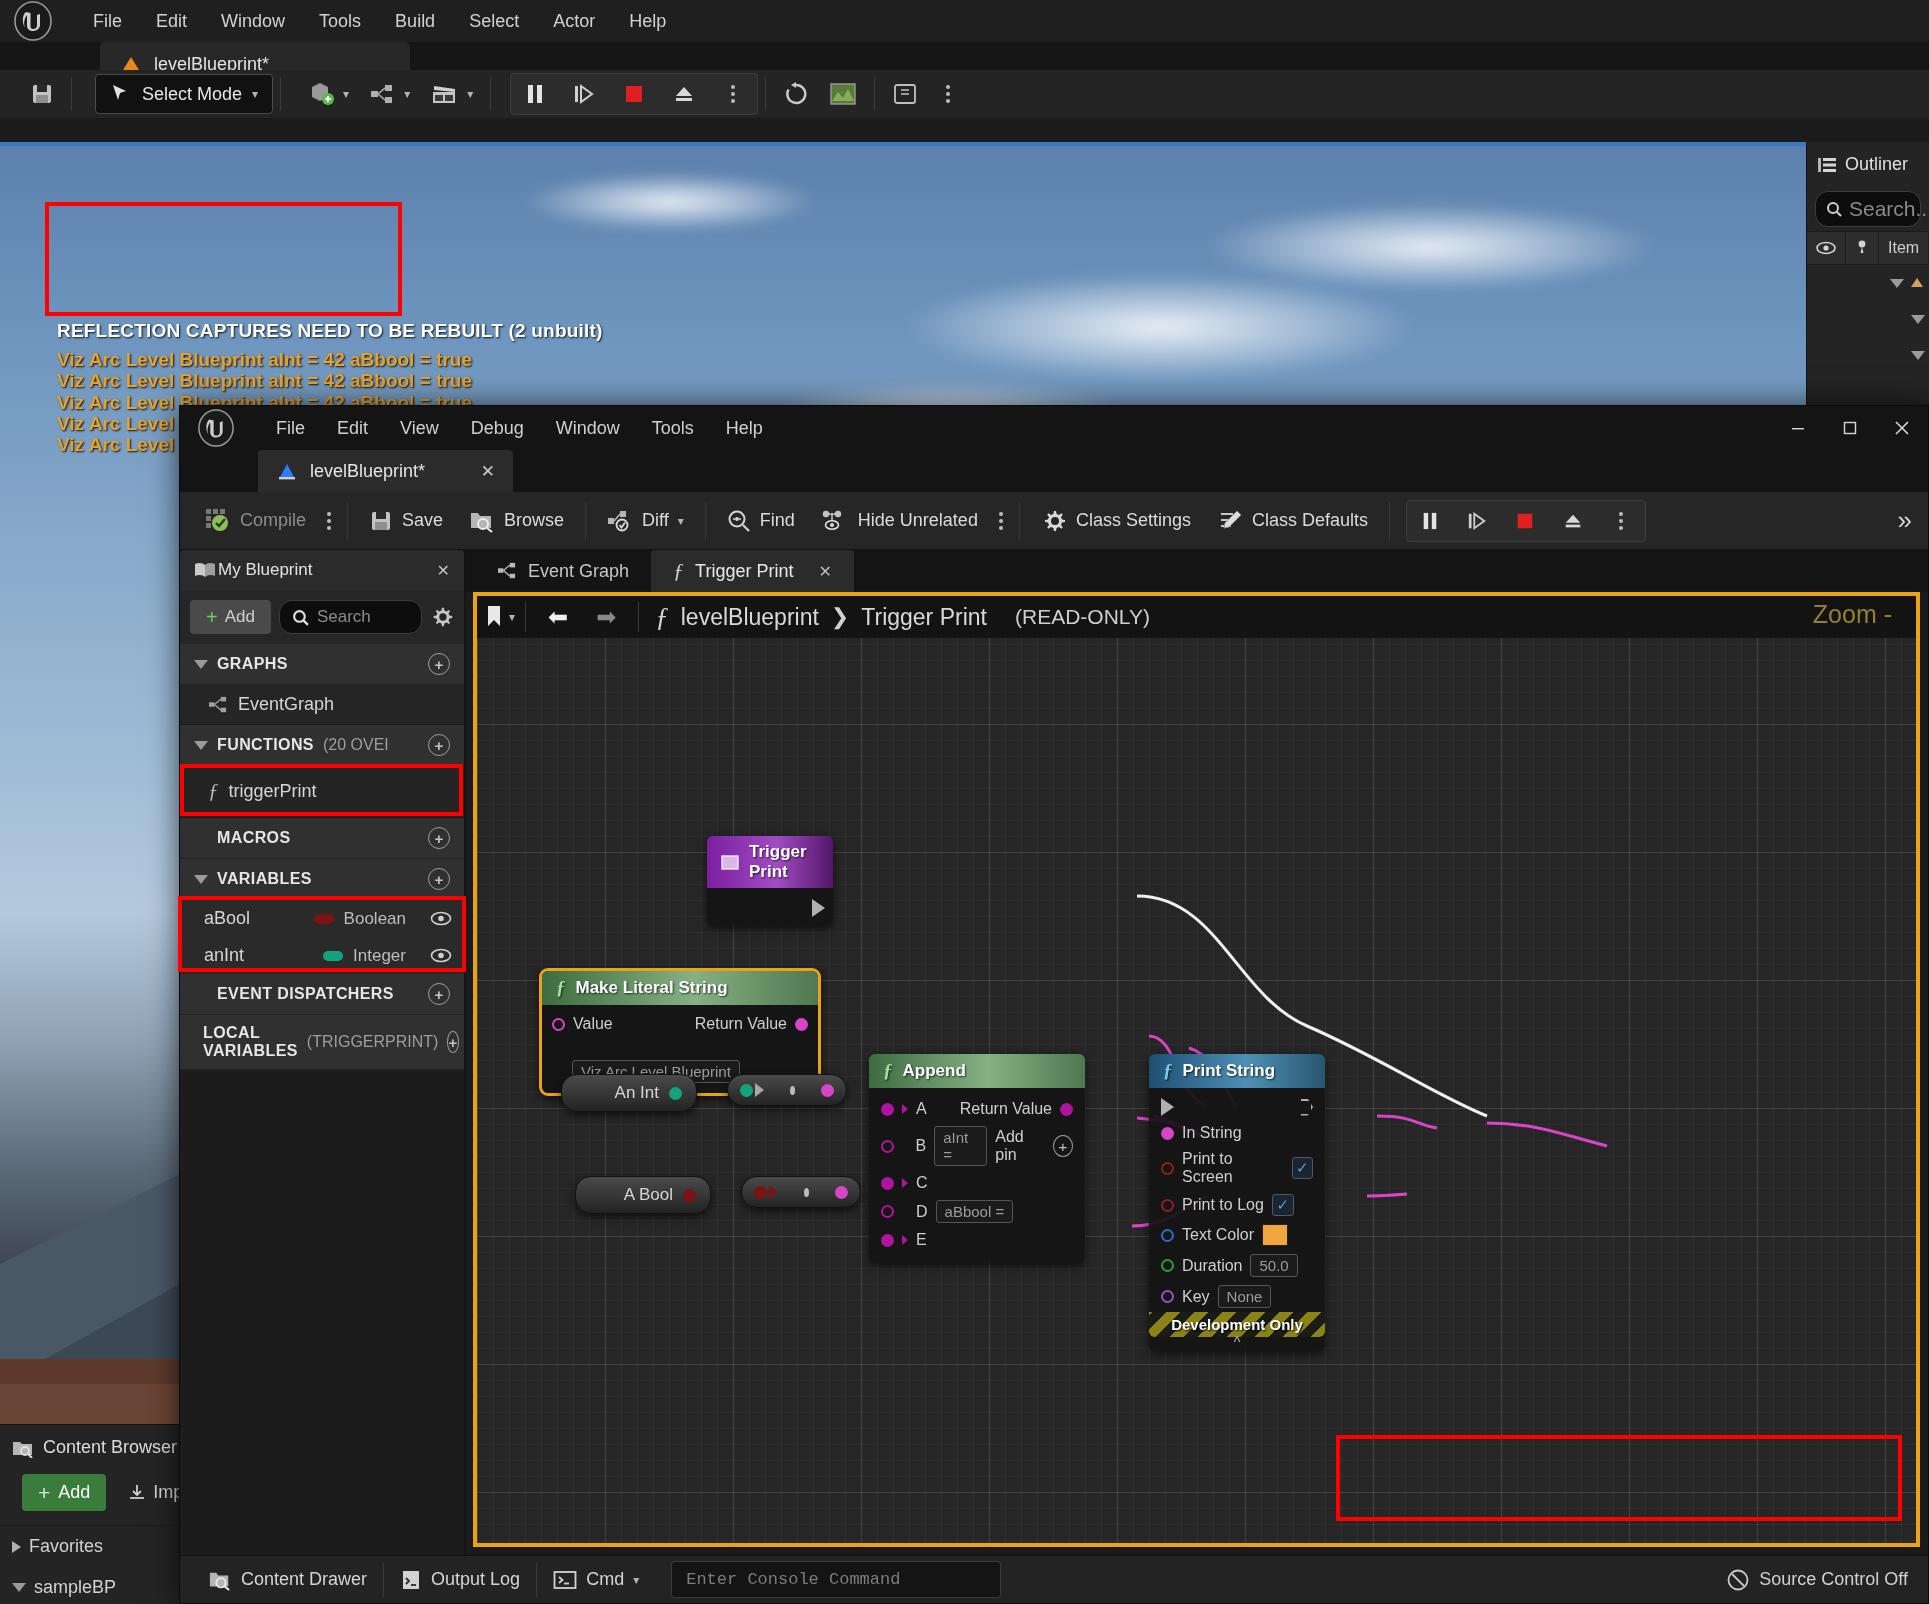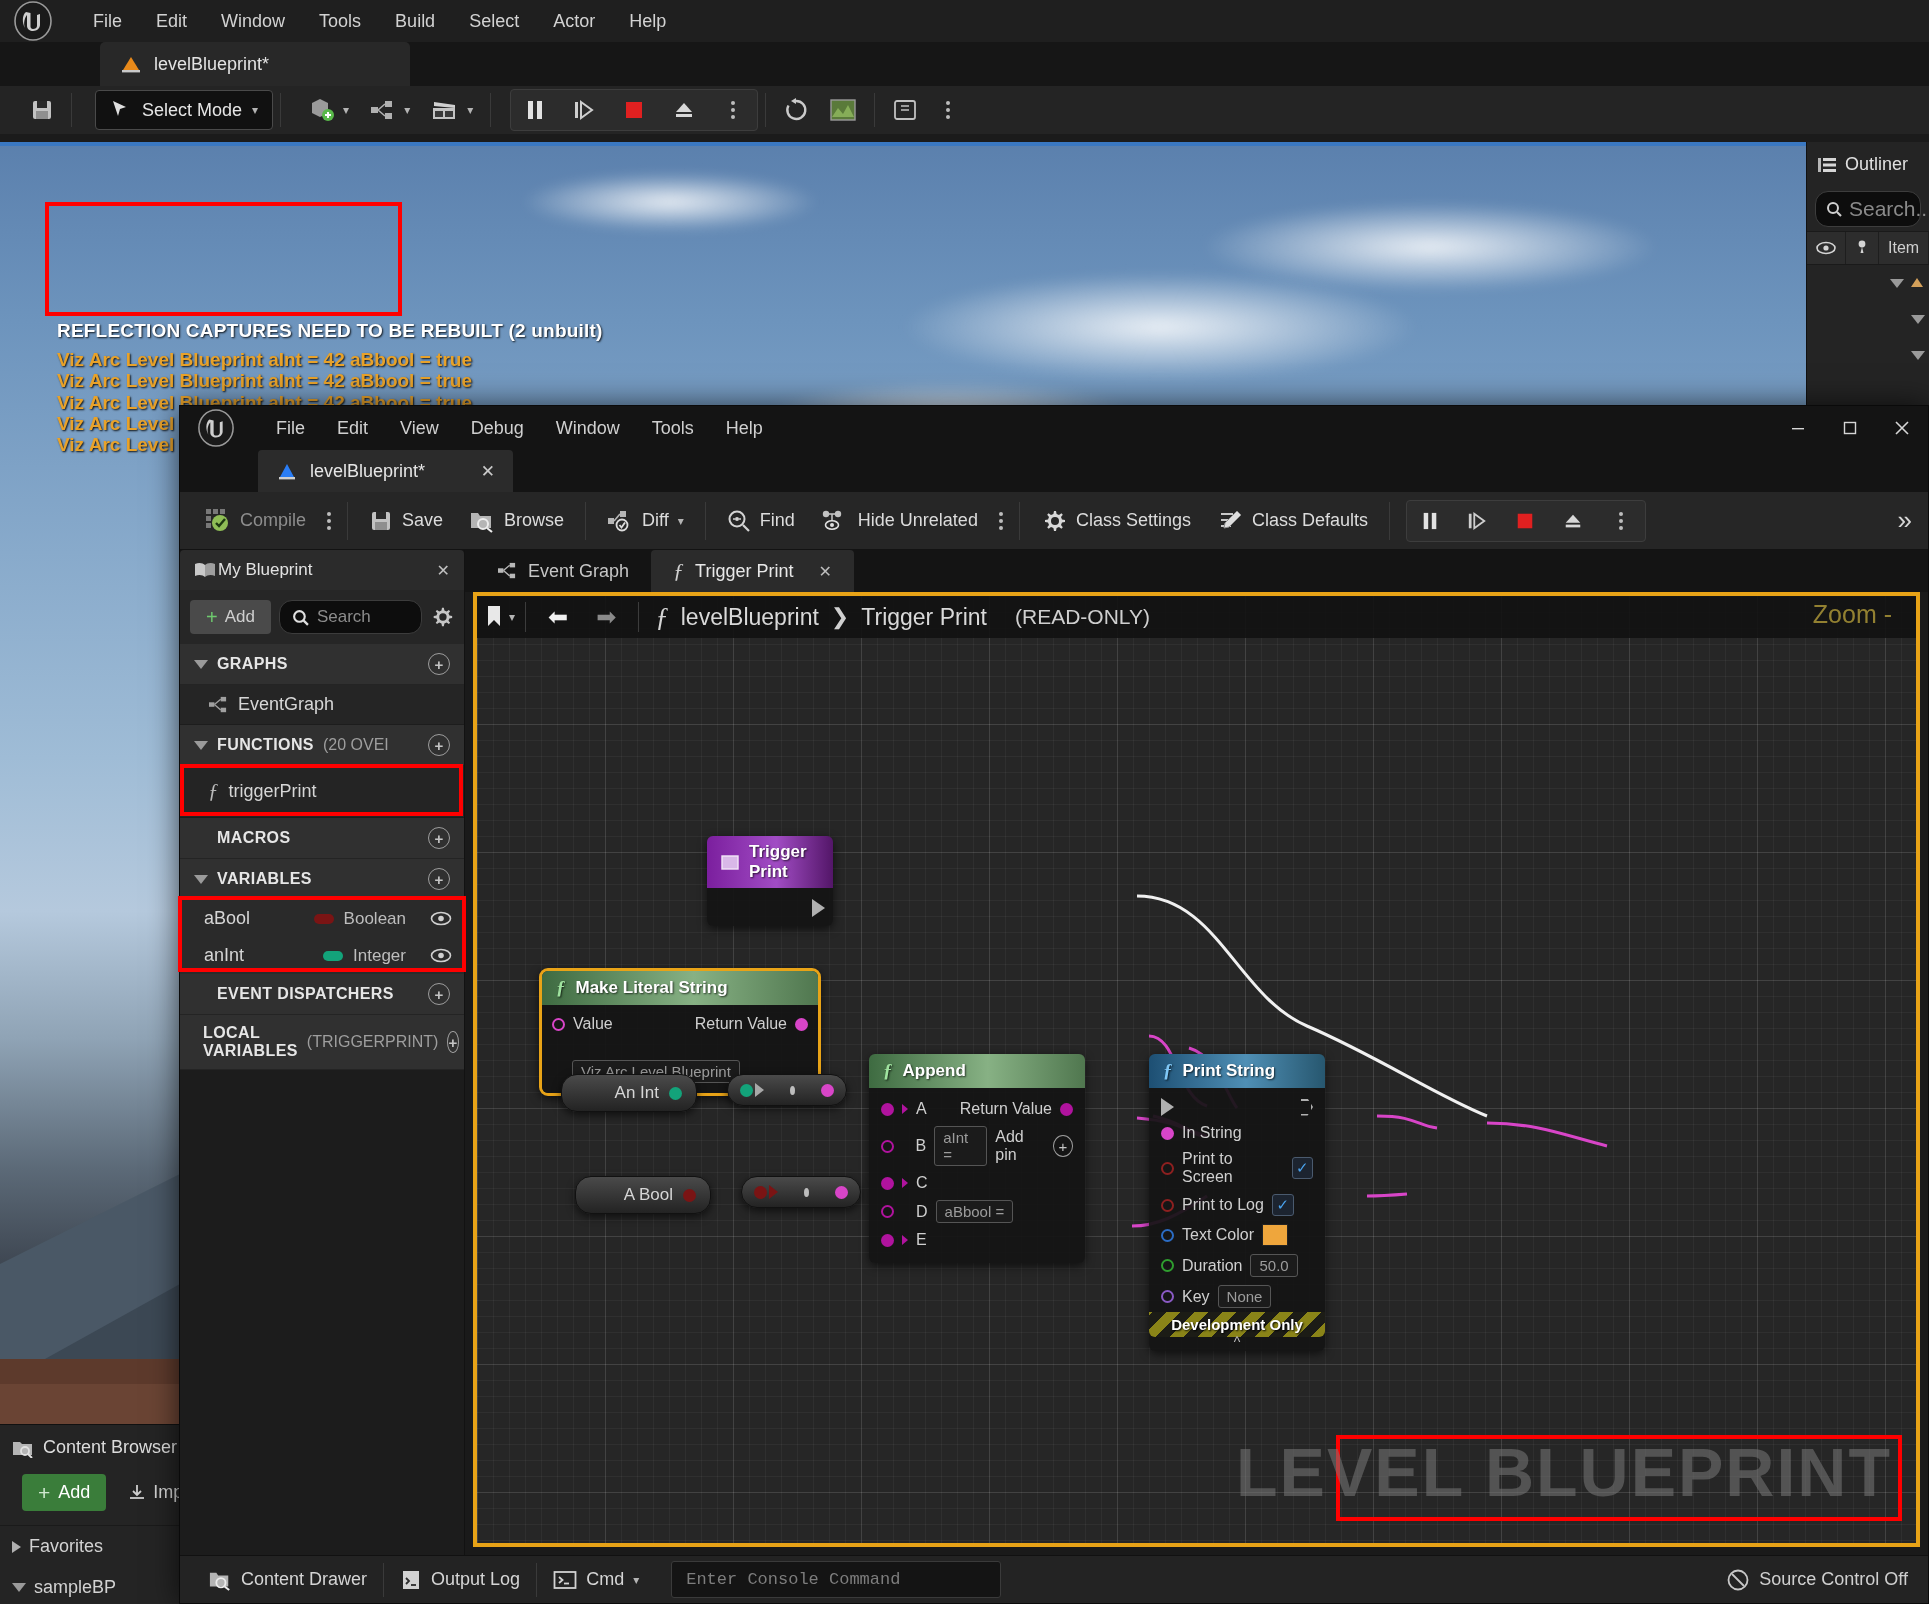--- a/index.html
+++ b/index.html
@@ -34,21 +34,21 @@
   .ue-tab {
     position: absolute; left: 100px; top: 0; height: 44px;
     background: #282828; border-radius: 5px 5px 0 0;
     display: flex; align-items: center; padding: 0 28px 0 20px;
     min-width: 310px;
   }
   .tab-icon-tri { width: 22px; height: 20px; margin-right: 12px; position: relative; }
   .ue-tab .tab-label { color: #e3e3e3; font-size: 18px; }
 
   .ue-toolbar {
-    position: absolute; left: 0; top: 86px; width: 1929px; height: 48px;
+    position: absolute; left: 0; top: 70px; width: 1929px; height: 48px;
     background: #242424; display: flex; align-items: center;
   }
   .tb-sep { width: 1px; height: 34px; background: #3a3a3a; margin: 0 7px; }
   .tb-btn {
     display: flex; align-items: center; gap: 7px; padding: 6px 10px;
     color: #d8d8d8; font-size: 17px; border-radius: 3px; white-space: nowrap;
   }
   .sel-mode {
     background: #111; border: 1px solid #4a4a4a; border-radius: 4px;
     padding: 8px 14px; margin-left: 16px; display: flex; align-items: center; gap: 10px;
@@ -1115,21 +1115,20 @@
               <div class="pin-row">
                 <span class="pin hollow" style="color:#8a5ac4;"></span>
                 <span>Key</span>
                 <span class="valuebox">None</span>
               </div>
               <div class="dev-only">Development Only</div>
               <div style="text-align:center; color:#bdbdbd; font-size:14px; line-height:10px; padding-bottom:4px;">^</div>
             </div>
           </div>
 
-          <div class="lb-watermark">LEVEL BLUEPRINT</div>
           <div class="redbox" style="right:14px; bottom:22px; width:566px; height:86px;"></div>
         </div>
       </div>
     </div>
 
     <div class="bp-status">
       <div class="st-btn">
         <span class="icon">
           <svg width="24" height="22" viewBox="0 0 26 24">
               <path d="M2 4 L9 4 L11 7 L22 7 L22 19 L2 19 Z" fill="#b5b5b5"></path>

